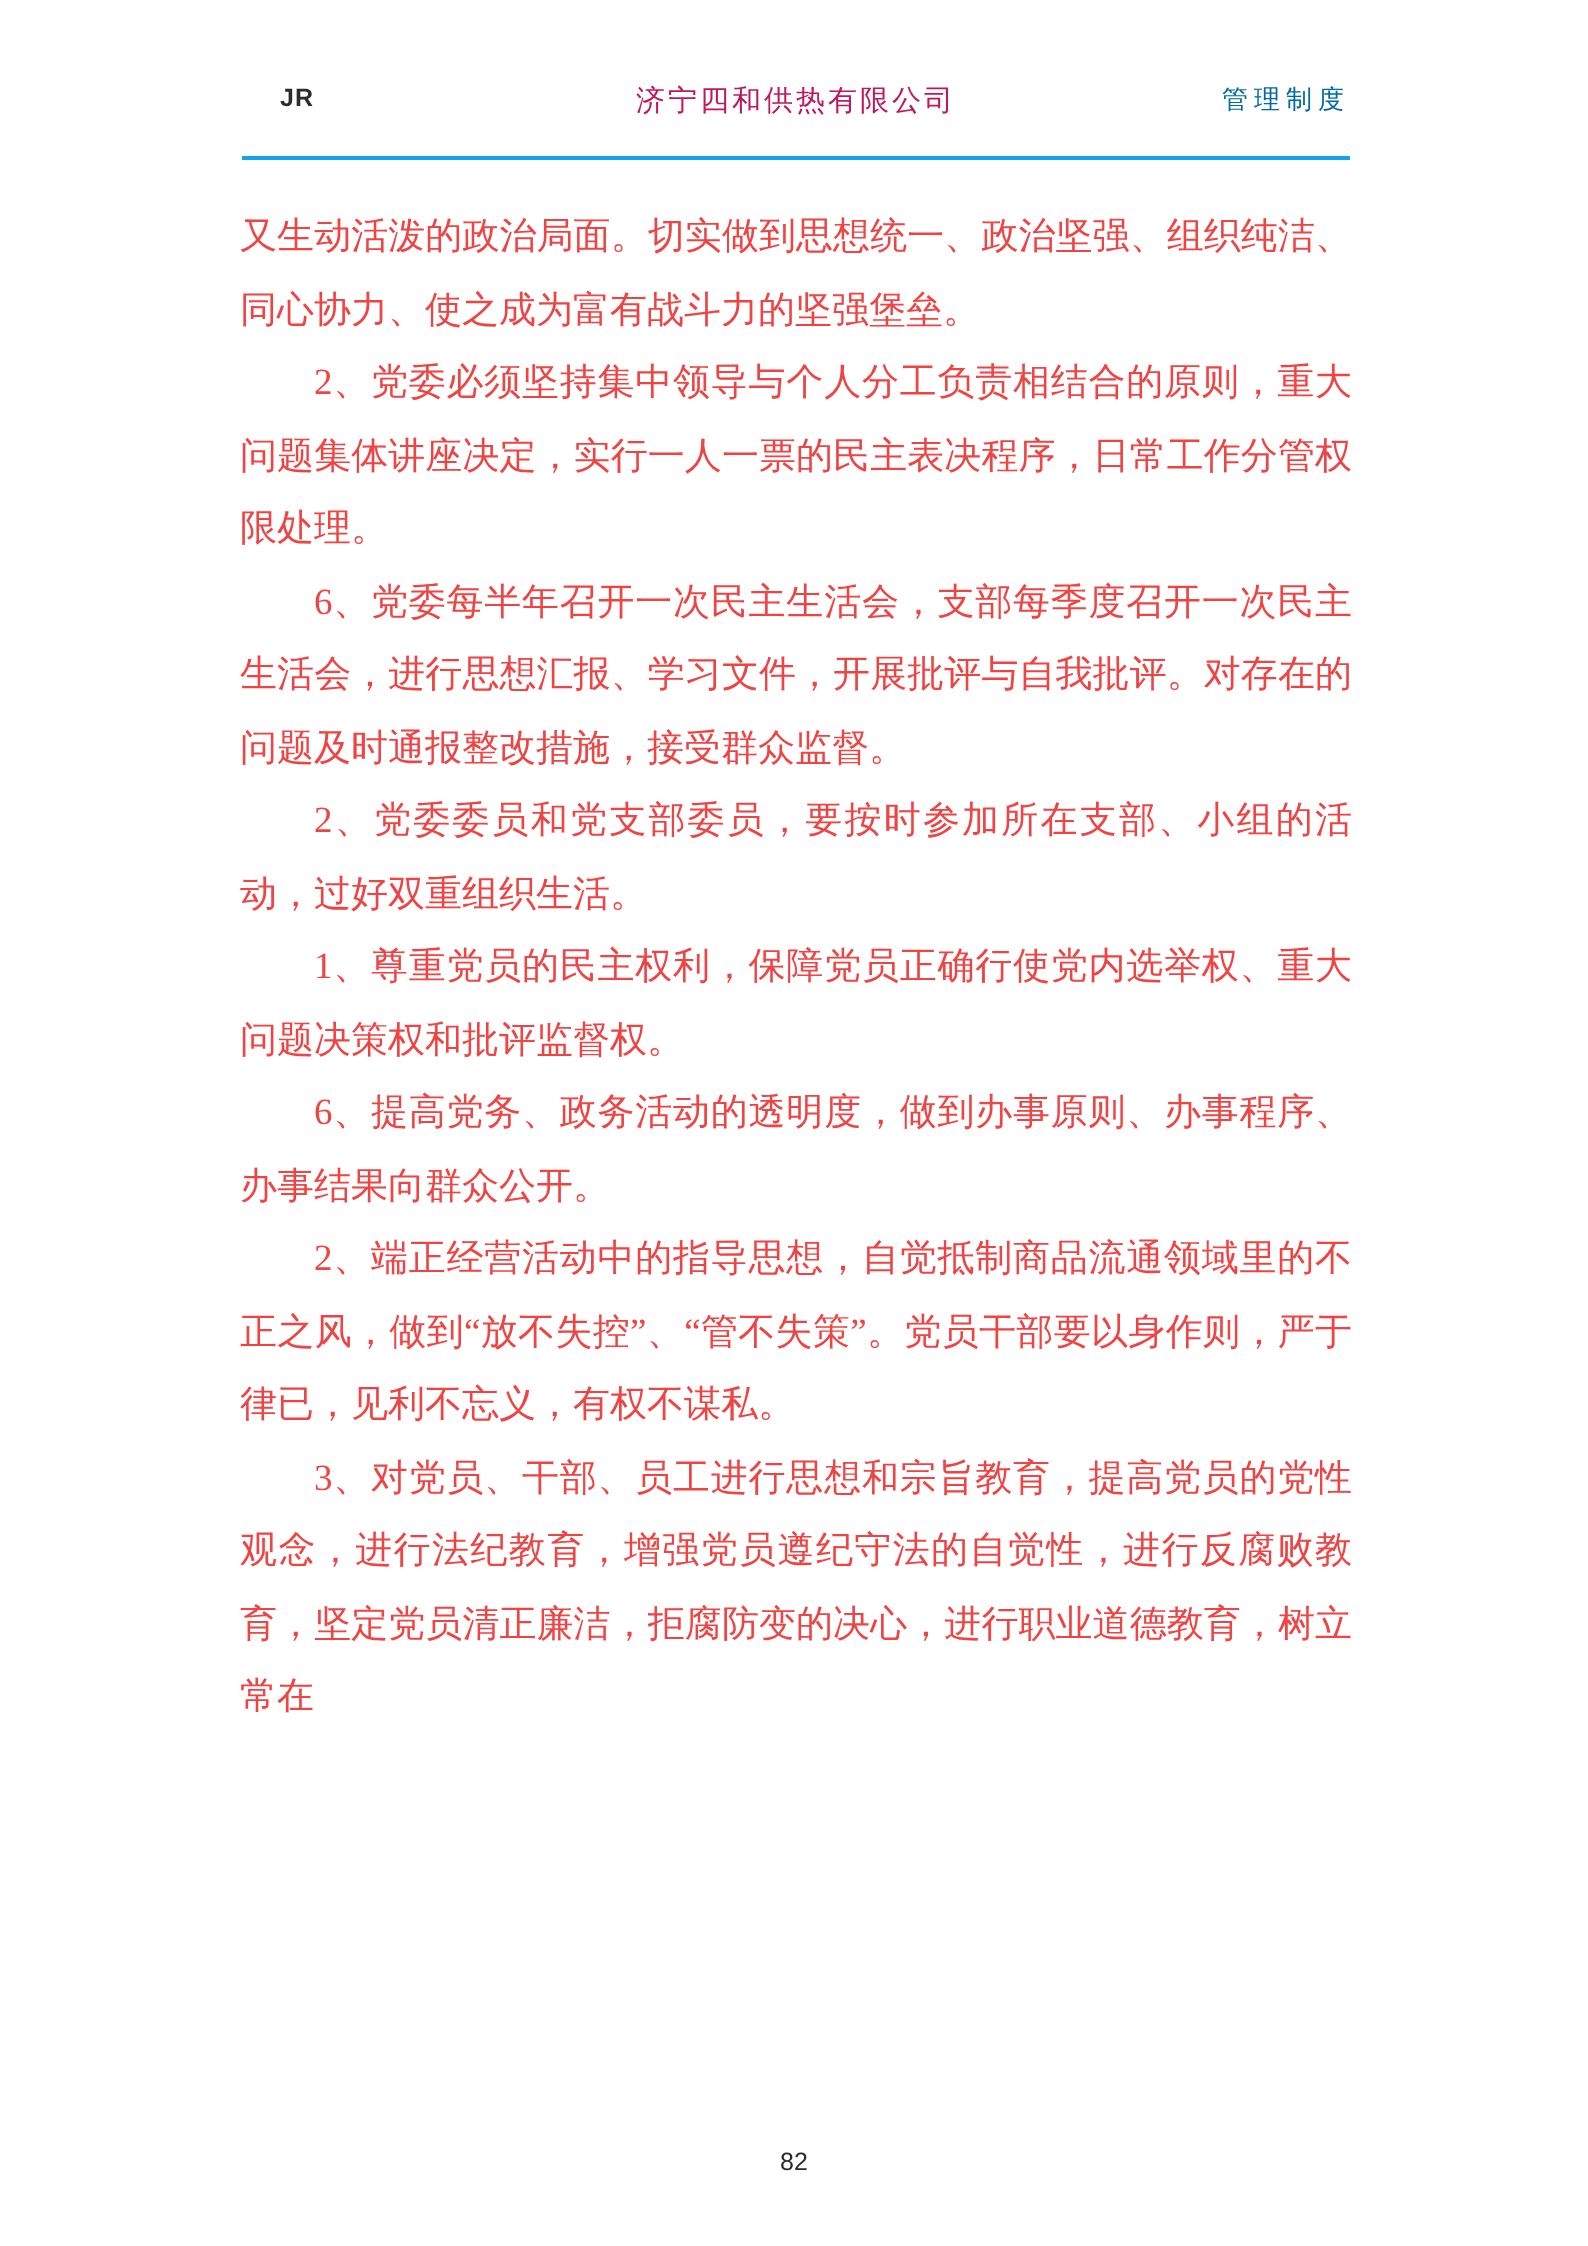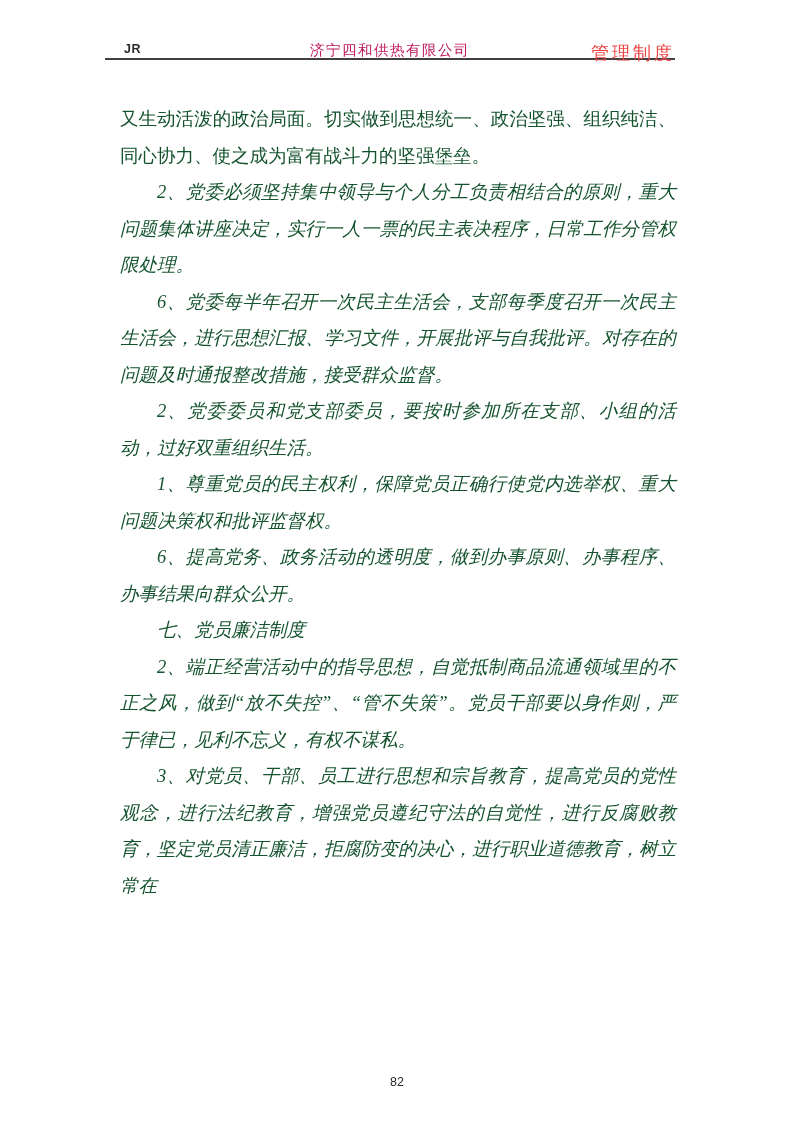--- a/index.html
+++ b/index.html
@@ -13,25 +13,25 @@
     height: 1123px;
     margin: 0 auto;
     background: #ffffff;
     font-family: "Liberation Serif", "DejaVu Serif", serif;
     color: #1e1e1e;
     overflow: hidden;
   }
   
   .header {
     position: absolute;
-    left: 105px;
+    left: 121px;
     right: 119px;
     top: 41px;
-    border-bottom: 2px solid #404040;
-    padding-bottom: 0;
+    border-bottom: 2px solid #0ea5e9;
+    padding-bottom: 20px;
     height: 17px;
   }
   .header-inner {
     position: relative;
     width: 100%;
     height: 100%;
   }
   .header-logo {
     position: absolute;
     left: 19px;
@@ -49,44 +49,43 @@
     transform: translateX(-50%);
     font-size: 14.5px;
     letter-spacing: 1.5px;
     white-space: nowrap;
     color: #be185d;
   }
   .header-doctype {
     position: absolute;
     right: 0;
     top: 0;
-    font-size: 18px;
+    font-size: 13px;
     letter-spacing: 3px;
     white-space: nowrap;
-    color: #ef4444;
+    color: #0369a1;
   }
   
   .doc-body {
     position: absolute;
     left: 120px;
     right: 118px;
     top: 101px;
     font-size: 18.5px;
     line-height: 36.5px;
     text-align: justify;
     text-justify: inter-ideograph;
-    color: #14532d;
+    color: #ef4444;
   }
   .doc-body p {
     margin: 0;
     padding: 0;
   }
   .doc-body p.indent {
     text-indent: 2em;
-    font-style: italic;
   }
   
   .footer {
     position: absolute;
     left: 0;
     right: 0;
     top: 1044px;
     text-align: center;
     margin-top: 28px;
   }
@@ -110,21 +109,20 @@
   </div>
 
   <div class="doc-body" id="body-container">
 
   <p class="">又生动活泼的政治局面。切实做到思想统一、政治坚强、组织纯洁、同心协力、使之成为富有战斗力的坚强堡垒。</p>
       <p class="indent">2、党委必须坚持集中领导与个人分工负责相结合的原则，重大问题集体讲座决定，实行一人一票的民主表决程序，日常工作分管权限处理。</p>
       <p class="indent">6、党委每半年召开一次民主生活会，支部每季度召开一次民主生活会，进行思想汇报、学习文件，开展批评与自我批评。对存在的问题及时通报整改措施，接受群众监督。</p>
       <p class="indent">2、党委委员和党支部委员，要按时参加所在支部、小组的活动，过好双重组织生活。</p>
       <p class="indent">1、尊重党员的民主权利，保障党员正确行使党内选举权、重大问题决策权和批评监督权。</p>
       <p class="indent">6、提高党务、政务活动的透明度，做到办事原则、办事程序、办事结果向群众公开。</p>
-      <p class="indent">七、党员廉洁制度</p>
       <p class="indent">2、端正经营活动中的指导思想，自觉抵制商品流通领域里的不正之风，做到“放不失控”、“管不失策”。党员干部要以身作则，严于律已，见利不忘义，有权不谋私。</p>
       <p class="indent">3、对党员、干部、员工进行思想和宗旨教育，提高党员的党性观念，进行法纪教育，增强党员遵纪守法的自觉性，进行反腐败教育，坚定党员清正廉洁，拒腐防变的决心，进行职业道德教育，树立常在</p>
     </div>
 
   <div class="footer">
     <span class="page-number">82</span>
   </div>
 
 </div>
 

